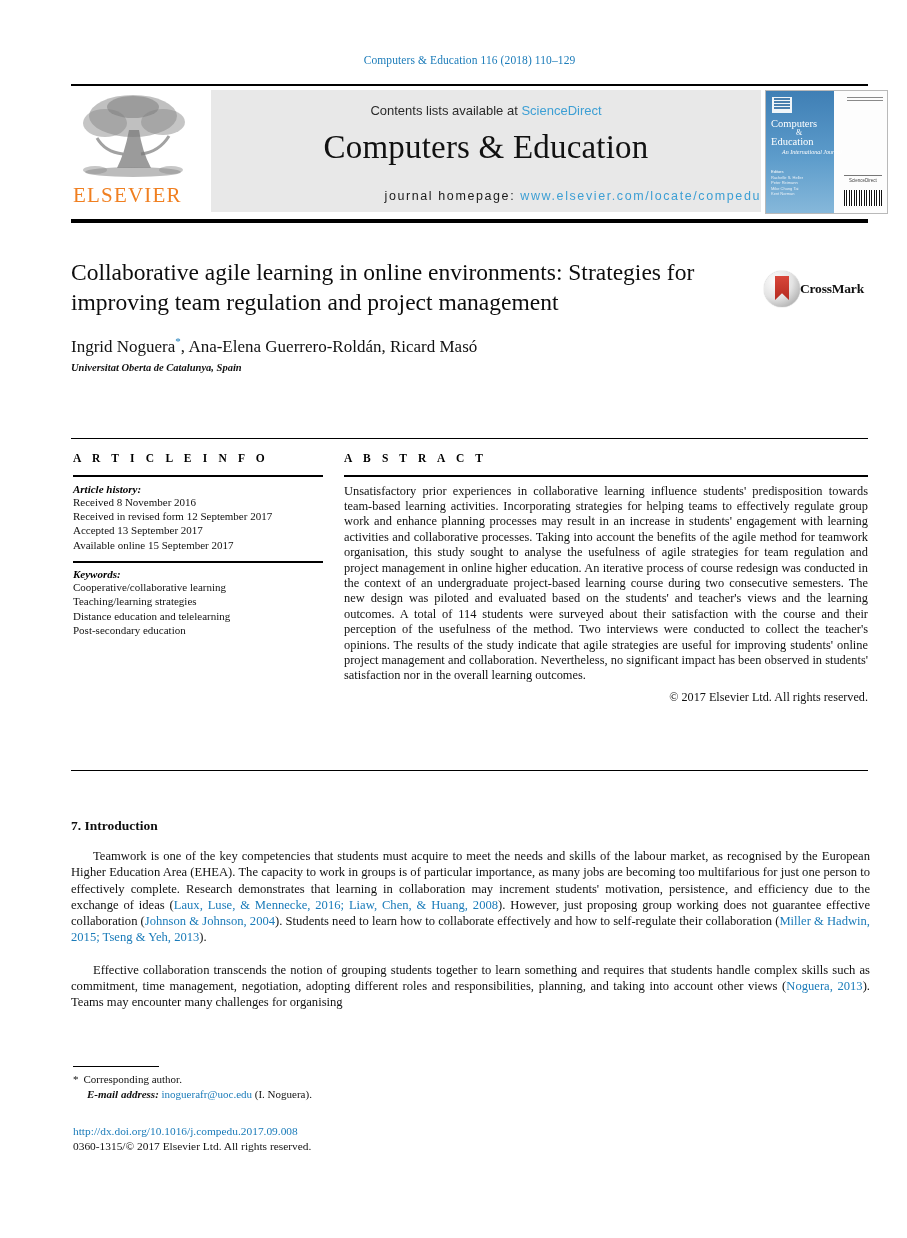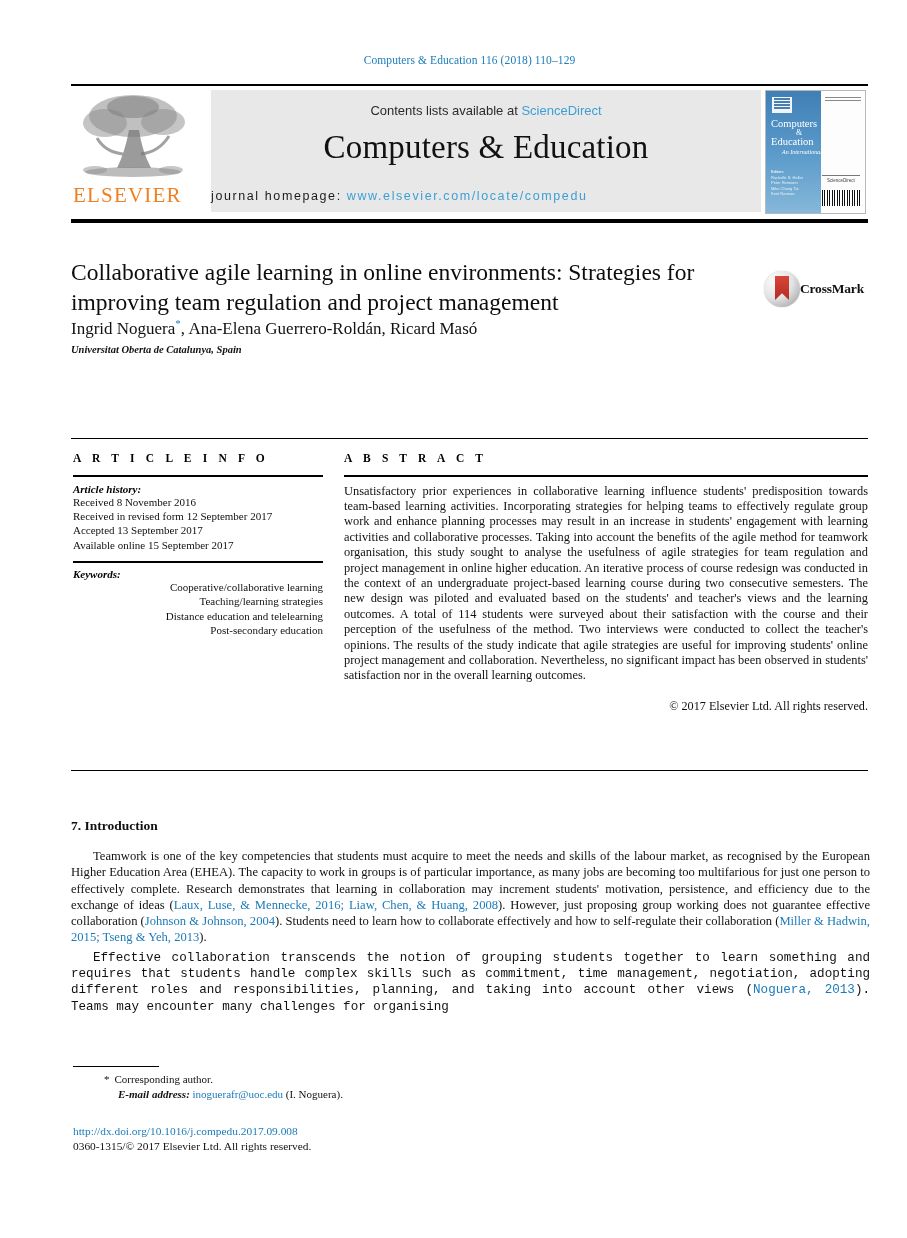--- a/index.html
+++ b/index.html
@@ -111,40 +111,41 @@
     font-family: "Liberation Serif", serif;
     font-size: 33px;
     color: #111;
     letter-spacing: 0.2px;
   }
   .homepage-line {
     position: absolute;
     bottom: 9px;
     left: 0;
     width: 550px;
-    text-align: left;
+    text-align: right;
     font-family: "Liberation Sans", sans-serif;
     font-size: 12.5px;
     letter-spacing: 1.6px;
     color: #1b1b1b;
   }
   .homepage-line .url {
     color: #3d9fd4;
   }
 
   
   .cover {
     position: absolute;
     left: 694px;
     top: 2px;
     width: 99px;
     height: 122px;
     border: 1px solid #b9b9b9;
     background: #ffffff;
     overflow: hidden;
+    padding-left: 22px;
   }
   .cover-blue {
     position: absolute;
     left: 0; top: 0;
     width: 56%;
     height: 100%;
     background: linear-gradient(180deg,#3f7fb5 0%, #5d9ccb 55%, #86b8da 100%);
   }
   .cover-white {
     position: absolute;
@@ -237,20 +238,21 @@
   }
   .art-title {
     font-family: "Liberation Serif", serif;
     font-size: 23.5px;
     line-height: 29.5px;
     color: #0d0d0d;
     margin: 0;
     font-weight: 400;
   }
   .authors {
+    margin-top: 18px;
     font-family: "Liberation Serif", serif;
     font-size: 17px;
     color: #111;
   }
   .authors sup {
     color: #1a7bb9;
     font-size: 11px;
     vertical-align: super;
   }
   .affil {
@@ -344,32 +346,31 @@
     font-family: "Liberation Serif", serif;
     font-size: 11px;
     line-height: 14.4px;
     color: #111;
   }
   .kw-line {
     font-family: "Liberation Serif", serif;
     font-size: 11px;
     line-height: 14.4px;
     color: #111;
-    text-align: right;
   }
   .abstract-body {
     margin-top: 7px;
     font-family: "Liberation Serif", serif;
     font-size: 12.4px;
     line-height: 15.4px;
     text-align: justify;
     color: #111;
   }
   .copyright {
-    margin-top: 15px;
+    margin-top: 6px;
     text-align: right;
     font-family: "Liberation Serif", serif;
     font-size: 12.2px;
     color: #111;
   }
   .sep-thin2 {
     position: absolute;
     left: 55px;
     top: 770px;
     width: 797px;
@@ -393,21 +394,21 @@
   }
   .para {
     font-family: "Liberation Serif", serif;
     font-size: 12.6px;
     line-height: 16.3px;
     text-align: justify;
     text-indent: 22px;
     color: #111;
     margin: 0;
   }
-  .para + .para { margin-top: 4px; font-family: Liberation Mono, monospace; }
+  .para + .para { margin-top: 16px; }
   .ref {
     color: #1a7bb9;
   }
 
   
   .foot-rule {
     position: absolute;
     left: 57px;
     top: 1066px;
     width: 86px;
@@ -416,21 +417,20 @@
   }
   .footnote {
     position: absolute;
     left: 57px;
     top: 1072px;
     width: 440px;
     font-family: "Liberation Serif", serif;
     font-size: 11px;
     line-height: 14.5px;
     color: #111;
-    margin-left: 31px;
   }
   .footnote .star { margin-right: 5px; }
   .footnote .ital { font-style: italic; font-weight: bold;}
   .footnote a, .mail { color: #1a7bb9; }
   .doi-block {
     position: absolute;
     left: 57px;
     top: 1124px;
     width: 500px;
     font-family: "Liberation Serif", serif;

